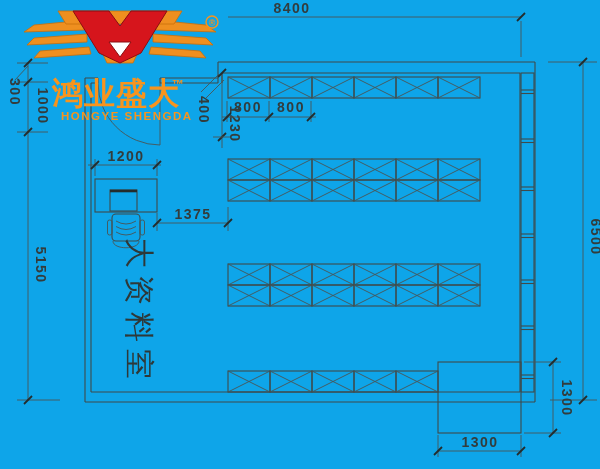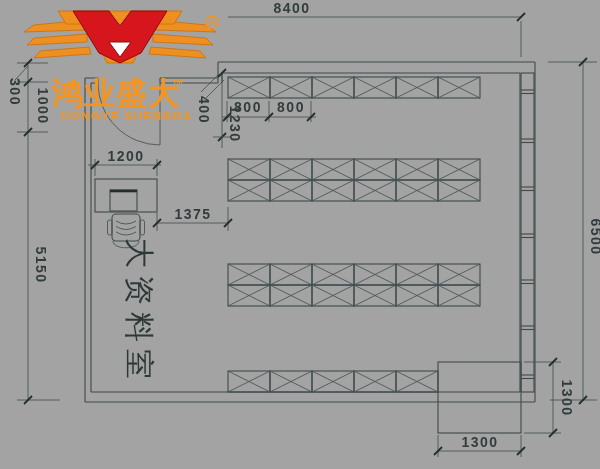--- a/index.html
+++ b/index.html
@@ -1,17 +1,17 @@
 <!DOCTYPE html>
 <html><head>
 <meta charset="utf-8">
 <title>Floor Plan</title>
 <style>
   html,body{margin:0;padding:0;background:#ffffff;}
-  #stage{position:relative;width:600px;height:469px;background:#a3a3a3;overflow:hidden;
+  #stage{position:relative;width:600px;height:469px;background:#0ea5e9;overflow:hidden;
          font-family:"Liberation Sans", sans-serif;}
   svg text{font-family:"Liberation Sans", sans-serif;}
   .ln{stroke:#3f4a4a;fill:none;stroke-width:1.1;}
   .thin{stroke:#4a5555;fill:none;stroke-width:0.9;}
   .tick{stroke:#242c2c;stroke-width:1.8;}
   .dimtxt{fill:#333c3c;font-size:14px;font-weight:bold;letter-spacing:1.5px;}
   .cn-room{fill:#2e3838;font-size:30px;letter-spacing:7px;}
   .brand-cn{fill:#f7941d;font-size:31px;font-weight:bold;letter-spacing:1px;}
   .brand-en{fill:#f7941d;font-size:11.5px;font-weight:bold;letter-spacing:1.5px;}
   .brand-tm{fill:#f7941d;font-size:12px;font-weight:bold;}

